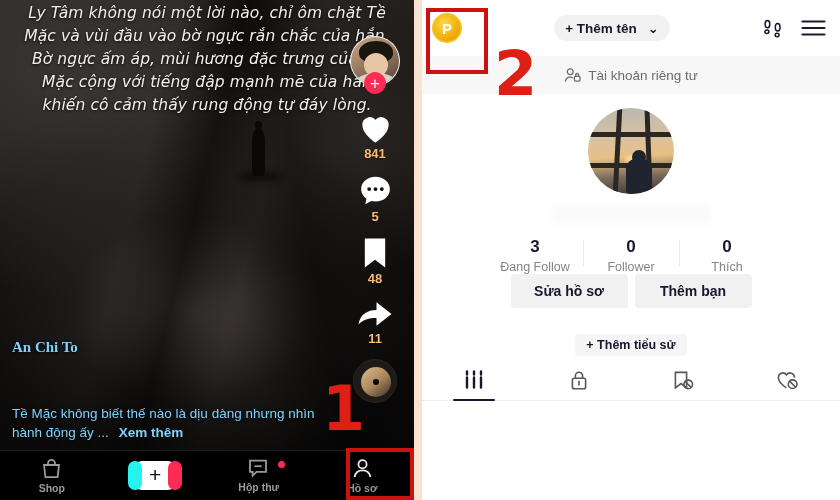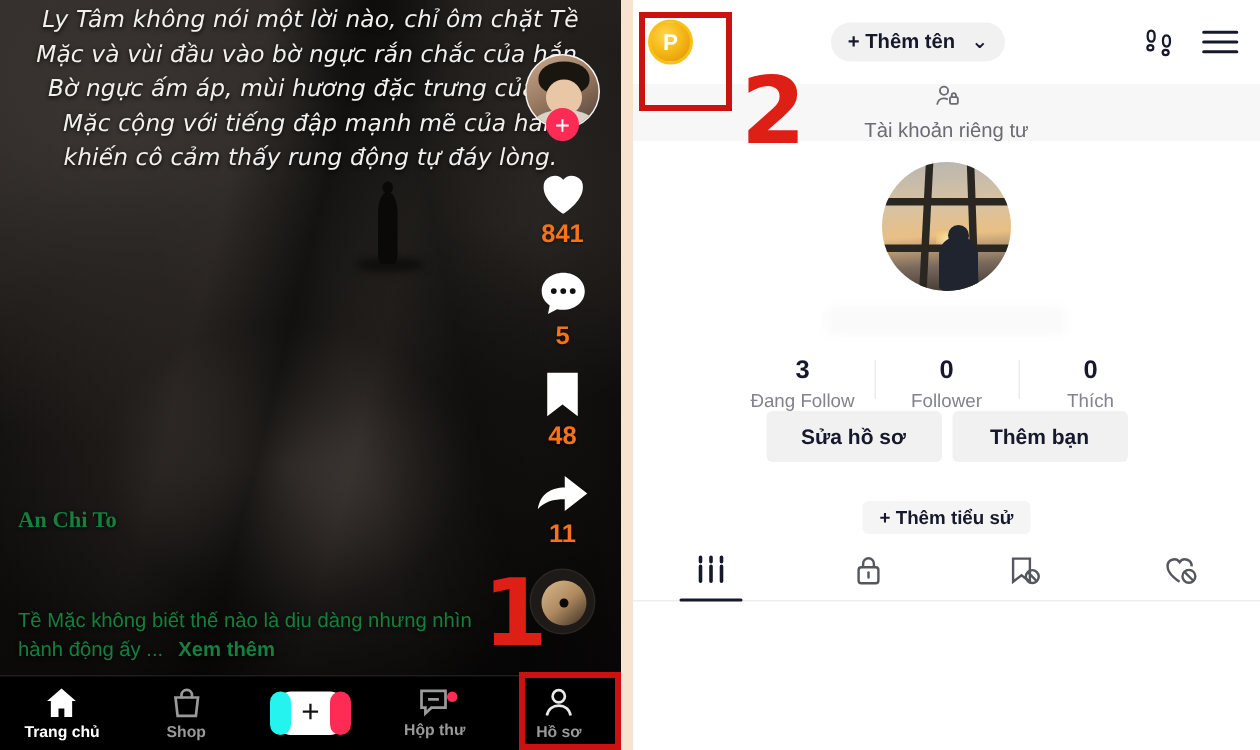--- a/index.html
+++ b/index.html
@@ -87,21 +87,21 @@
     position: absolute; bottom: 2px; left: 50%; transform: translateX(-50%);
     width: 22px; height: 22px; border-radius: 50%;
     background: #fe2c55; color: #fff;
     display: flex; align-items: center; justify-content: center;
     font-size: 17px; line-height: 1; font-weight: 500;
     border: 1.5px solid #fe2c55;
   }
   .rail-item { text-align: center; margin-bottom: 13px; }
   .rail-icon { display: block; margin: 0 auto 2px; }
   .rail-count {
-    color: #f97316; font-size: 17px; font-weight: 600;
+    color: #fdba74; font-size: 13px; font-weight: 600;
     text-shadow: 0 1px 2px rgba(0,0,0,.6);
     font-family: "Liberation Sans", sans-serif;
   }
   .disc {
     width: 44px; height: 44px; border-radius: 50%; margin: 4px auto 0;
     background: radial-gradient(circle at 50% 50%, #151210 0 28%, #1e1a17 28% 100%);
     border: 1px solid #2b2622;
     position: relative; overflow: hidden;
   }
   .disc .note {
@@ -110,21 +110,21 @@
     background: linear-gradient(140deg,#d8b98f 0%, #b08a5f 50%, #3a2f25 100%);
   }
   .disc:after {
     content:""; position:absolute; left:19px; top:19px; width:6px; height:6px;
     border-radius:50%; background:#0a0908;
   }
 
   
   .caption-block {
     position: absolute; left: 12px; bottom: 58px; width: 308px;
-    color: #15803d; z-index: 4;
+    color: #7dd3fc; z-index: 4;
   }
   .caption-author {
     font-family: "Liberation Serif", "DejaVu Serif", serif;
     font-weight: bold; font-size: 15px; margin-bottom: 7px;
     text-shadow: 0 1px 3px rgba(0,0,0,.8);
   }
   .caption-text {
     font-size: 13.5px; line-height: 19px;
     text-shadow: 0 1px 3px rgba(0,0,0,.8);
     margin-top: 48px;
@@ -201,21 +201,21 @@
   .add-name-pill {
     background: #f1f1f2; border-radius: 13px;
     padding: 5px 11px; font-size: 13.5px; font-weight: 700; color: #16182b;
     white-space: nowrap;
   }
   .chev { margin-left: 7px; color: #16182b; display: inline-block; }
   .hdr-icons { display: flex; align-items: center; gap: 16px; flex: 0 0 auto; }
 
   .private-row {
     height: 38px; display: flex; align-items: center; justify-content: center;
-    gap: 7px; background: #f7f7f8; color: #6b6b72; font-size: 13.5px; flex-direction: column;
+    gap: 7px; background: #f7f7f8; color: #6b6b72; font-size: 13.5px;
   }
 
   .pf-body { background: #fff; padding-top: 14px; text-align: center; }
   .pf-avatar {
     width: 86px; height: 86px; border-radius: 50%; margin: 0 auto;
     overflow: hidden; position: relative;
     background: linear-gradient(176deg, #b8b6b0 0%, #d8c2a2 34%, #e9bf84 56%, #7a6a5c 78%, #3b3530 100%);
   }
   .pf-avatar .mullion-v1, .pf-avatar .mullion-v2 {
     position: absolute; top: 0; bottom: 0; width: 5px; background: #2a2723;
@@ -346,26 +346,20 @@
     </div>
 
     <div class="caption-block">
       <div class="caption-author">An Chi To</div>
       <div class="caption-text">
         <span>Tề Mặc không biết thế nào là dịu dàng nhưng nhìn hành động ấy ...</span><span class="caption-more">Xem thêm</span>
       </div>
     </div>
 
     <div class="bottom-nav">
-      <div class="nav-item active">
-        <svg width="22" height="21" viewBox="0 0 22 21">
-          <path d="M11 1 1.4 9.4h2.5V20h5.1v-5.6h3.9V20h5.2V9.4h2.5z" fill="#fff"></path>
-        </svg>
-        <span class="nav-label">Trang chủ</span>
-      </div>
 
       <div class="nav-item">
         <svg width="21" height="21" viewBox="0 0 21 21">
           <path d="M3 7h15l-1.4 12.2H4.4z" fill="none" stroke="#9a9a9a" stroke-width="1.8"></path>
           <path d="M7 7.6V5.4a3.5 3.5 0 0 1 7 0v2.2" fill="none" stroke="#9a9a9a" stroke-width="1.8"></path>
         </svg>
         <span class="nav-label">Shop</span>
       </div>
 
       <div class="nav-item">

